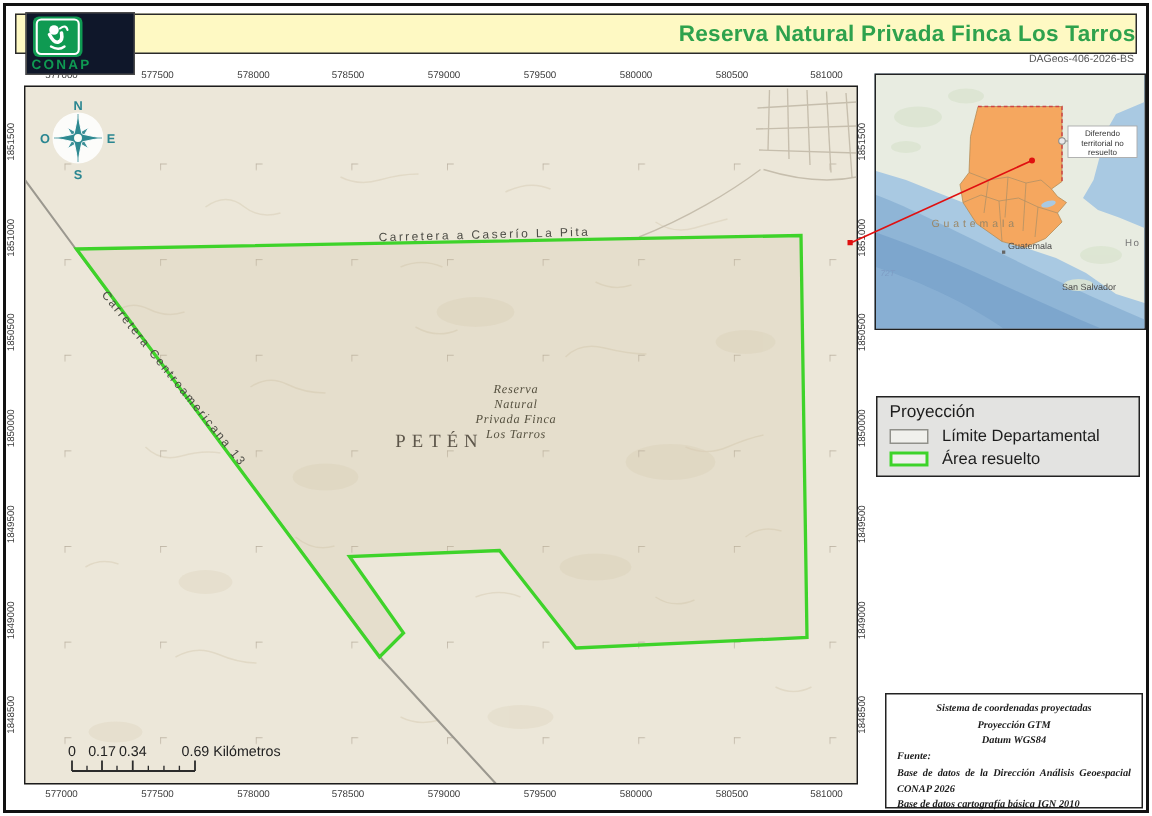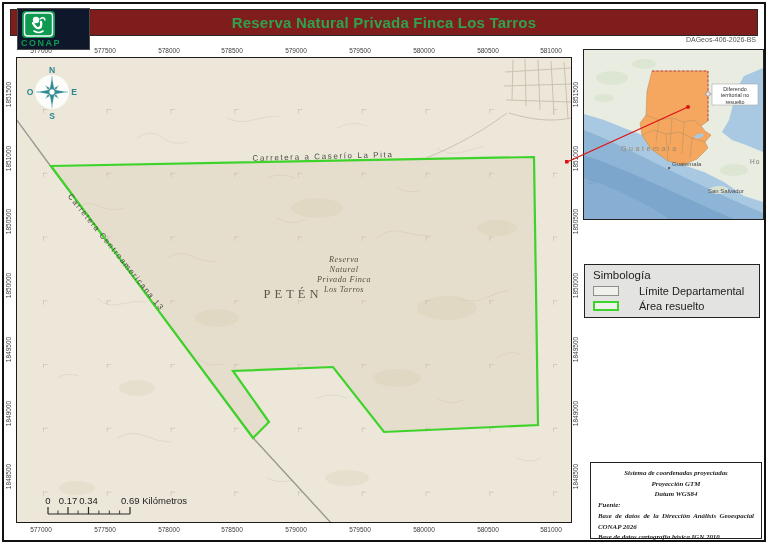--- a/index.html
+++ b/index.html
@@ -1,36 +1,36 @@
 <!DOCTYPE html>
 <html><head>
 <meta charset="utf-8">
 <style>
   html,body{margin:0;padding:0;background:#fff;}
   .stage{position:relative;width:768px;height:544px;background:#ffffff;
          font-family:"Liberation Sans",sans-serif;overflow:hidden;box-sizing:border-box;}
   .outer-border{position:absolute;inset:2px;border:2px solid #121212;pointer-events:none;z-index:50;}
   
   .title-bar{position:absolute;left:10px;top:9px;width:746px;height:25px;border:1px solid #2a2a2a;
-             display:flex;align-items:center;justify-content:center;background:#7f1d1d;}
+             display:flex;align-items:center;justify-content:flex-end;background:#fef9c3;}
   .map-title{color:#2ea24d;font-size:15px;font-weight:600;letter-spacing:.2px;}
   .logo-box{position:absolute;left:17px;top:8px;width:71px;height:40px;background:#0f172a;border:1px solid #4a4a4a;z-index:5;}
   .logo-glyph{position:absolute;left:4px;top:2px;width:33px;height:27px;background:#0f9a52;border-radius:4px;}
   .logo-org{position:absolute;left:3px;top:29px;color:#0f9a52;font-size:9px;font-weight:bold;letter-spacing:1.5px;}
   .doc-code{position:absolute;right:12px;top:36px;font-size:7px;color:#555;}
   
   .map-frame{position:absolute;left:16px;top:57px;width:554px;height:464px;border:1px solid #1c1c1c;
              background:#ece7d9;overflow:hidden;}
   .axis-label{position:absolute;width:44px;height:9px;font-size:6.5px;color:#3c3c3c;text-align:center;line-height:9px;}
   .axis-label.side{transform:rotate(-90deg);}
   
   .inset-box{position:absolute;left:583px;top:49px;width:179px;height:169px;border:1px solid #222;background:#a9c9e2;overflow:hidden;}
   .legend-box{position:absolute;left:584px;top:264px;width:176px;height:54px;background:#e3e3e1;border:1.2px solid #222;box-sizing:border-box;padding:4px 0 0 8px;}
   .legend-title{font-size:11.5px;color:#1d1d1d;margin-bottom:4px;}
-  .legend-item{display:flex;align-items:center;margin-bottom:3px;gap:11px;}
+  .legend-item{display:flex;align-items:center;margin-bottom:3px;}
   .swatch{width:26px;height:10px;margin-right:9px;background:#f0f0ec;box-sizing:border-box;}
   .swatch.dept{border:1.2px solid #90908a;}
   .swatch.prot{border:2.4px solid #3ed32a;}
   .legend-label{font-size:11px;color:#1d1d1d;}
   .credits-box{position:absolute;left:590px;top:462px;width:172px;height:77px;background:#fff;border:1px solid #222;
                box-sizing:border-box;padding:5px 7px 0 7px;font-family:"Liberation Serif",serif;
                font-style:italic;font-weight:bold;font-size:6.9px;color:#1b1b1b;line-height:1.55;}
   .credits-box .c{text-align:center;}
   .credits-box .j{text-align:justify;text-align-last:left;}
   .overlay{position:absolute;left:0;top:0;width:768px;height:544px;pointer-events:none;z-index:40;}
@@ -250,21 +250,21 @@
     </svg>
   </div>
 
   <svg class="overlay">
     <rect x="565" y="160" width="3.5" height="3.5" fill="#e01010"></rect>
     <line x1="567" y1="162" x2="688" y2="107" stroke="#e01010" stroke-width="1.2"></line>
     <circle cx="688" cy="107" r="2" fill="#e01010"></circle>
   </svg>
 
   <div class="legend-box">
-    <div class="legend-title">Simbología</div>
+    <div class="legend-title">Proyección</div>
     <div class="legend-item">
       <div class="swatch dept"></div>
       <div class="legend-label">Límite Departamental</div>
     </div>
     <div class="legend-item">
       <div class="swatch prot"></div>
       <div class="legend-label">Área resuelto</div>
     </div>
   </div>
 

